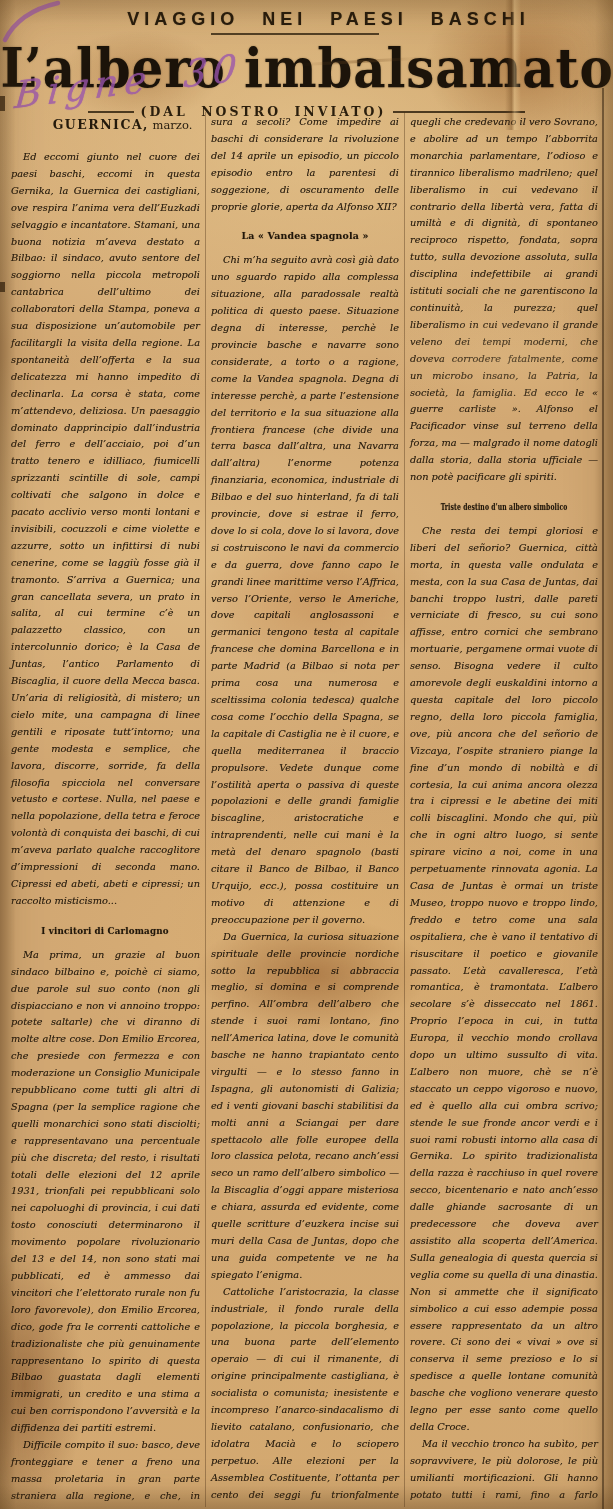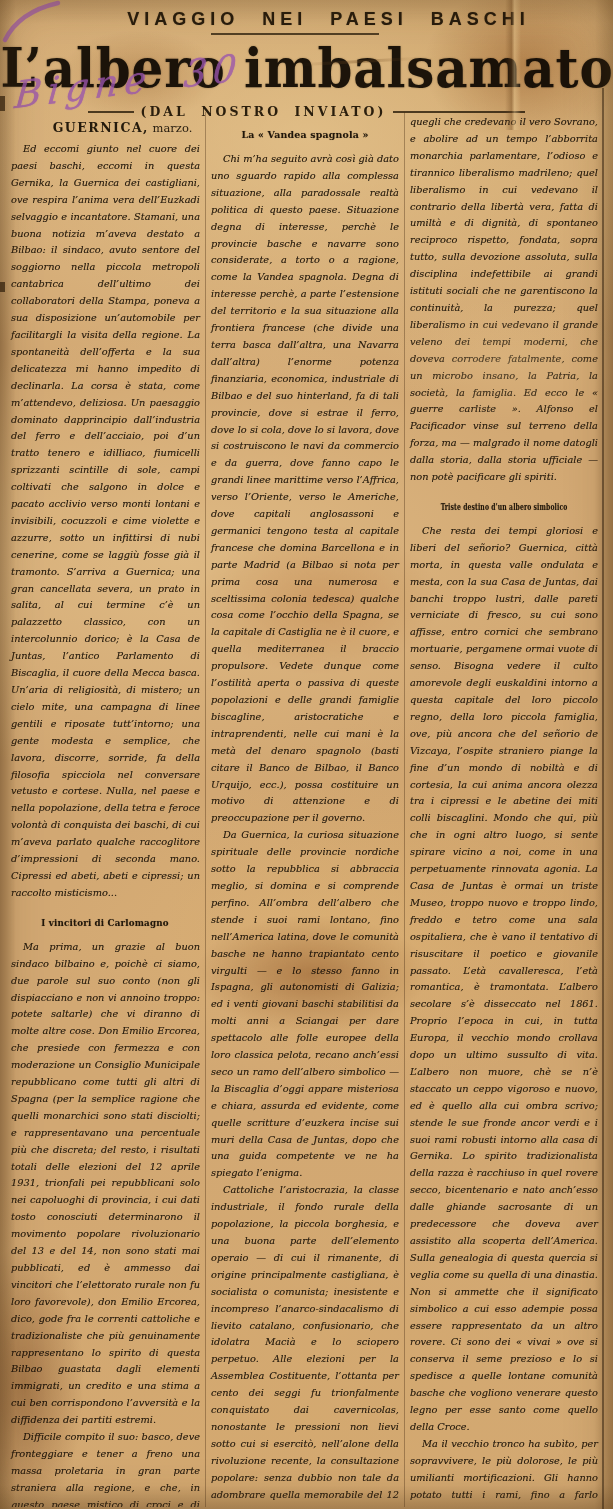--- a/index.html
+++ b/index.html
@@ -51,21 +51,21 @@
     text-shadow: 0 0 1px currentColor;
   }
   .pen-stroke { position: absolute; left: 0; top: 0; z-index: 5; pointer-events: none; }
   
   .columns {
     position: absolute; left: 6px; right: 10px; top: 112px; bottom: 2px;
     display: flex; z-index: 2;
   }
   .column { width: 33.333%; padding: 2px 5px 0; box-sizing: border-box; overflow: hidden; }
   .column + .column { border-left: 1px solid rgba(70,45,18,.38); }
-  .dateline { text-align: center; padding-left: 34px; line-height: 26px; margin-bottom: 0; white-space: nowrap; }
+  .dateline { text-align: center; padding-left: 34px; line-height: 20px; margin-bottom: 14px; white-space: nowrap; }
   .dateline .place { font-weight: bold; font-size: 12.5px; letter-spacing: 1.5px; color: #241a0c; }
   .dateline .date { font-size: 11.5px; color: #2b2011; }
   p.body {
     margin: 0; font-style: italic; font-size: 9.8px; line-height: 16.9px;
     text-align: justify; text-indent: 12px; color: #2d2112;
     text-shadow: 0 0 .5px rgba(45,33,18,.5);
   }
   p.body.noindent { text-indent: 0; }
   h2.subhead { position: relative; height: 19px; margin: 11px 0 7px; font-size: 10px; font-weight: bold; color: #20160a; }
   h2.subhead .fit { line-height: 19px; letter-spacing: .2px; text-shadow: 0 0 1px rgba(32,22,10,.35); }
@@ -121,20 +121,21 @@
       <div class="column">
         <div class="dateline"><span class="place">GUERNICA,</span><span class="date"> marzo.</span></div>
         <p class="body">Ed eccomi giunto nel cuore dei paesi baschi, eccomi in questa Gernika, la Guernica dei castigliani, ove respira l’anima vera dell’Euzkadi selvaggio e incantatore. Stamani, una buona notizia m’aveva destato a Bilbao: il sindaco, avuto sentore del soggiorno nella piccola metropoli cantabrica dell’ultimo dei collaboratori della Stampa, poneva a sua disposizione un’automobile per facilitargli la visita della regione. La spontaneità dell’offerta e la sua delicatezza mi hanno impedito di declinarla. La corsa è stata, come m’attendevo, deliziosa. Un paesaggio dominato dapprincipio dall’industria del ferro e dell’acciaio, poi d’un tratto tenero e idilliaco, fiumicelli sprizzanti scintille di sole, campi coltivati che salgono in dolce e pacato acclivio verso monti lontani e invisibili, cocuzzoli e cime violette e azzurre, sotto un infittirsi di nubi cenerine, come se laggiù fosse già il tramonto. S’arriva a Guernica; una gran cancellata severa, un prato in salita, al cui termine c’è un palazzetto classico, con un intercolunnio dorico; è la Casa de Juntas, l’antico Parlamento di Biscaglia, il cuore della Mecca basca. Un’aria di religiosità, di mistero; un cielo mite, una campagna di linee gentili e riposate tutt’intorno; una gente modesta e semplice, che lavora, discorre, sorride, fa della filosofia spicciola nel conversare vetusto e cortese. Nulla, nel paese e nella popolazione, della tetra e feroce volontà di conquista dei baschi, di cui m’aveva parlato qualche raccoglitore d’impressioni di seconda mano. Cipressi ed abeti, abeti e cipressi; un raccolto misticismo...</p>
         <h2 class="subhead">
           <span class="fit" style="transform: translateX(-50%) scaleX(0.871);">I vincitori di Carlomagno</span>
         </h2>
         <p class="body">Ma prima, un grazie al buon sindaco bilbaino e, poichè ci siamo, due parole sul suo conto (non gli dispiacciano e non vi annoino troppo: potete saltarle) che vi diranno di molte altre cose. Don Emilio Ercorea, che presiede con fermezza e con moderazione un Consiglio Municipale repubblicano come tutti gli altri di Spagna (per la semplice ragione che quelli monarchici sono stati disciolti; e rappresentavano una percentuale più che discreta; del resto, i risultati totali delle elezioni del 12 aprile 1931, trionfali pei repubblicani solo nei capoluoghi di provincia, i cui dati tosto conosciuti determinarono il movimento popolare rivoluzionario del 13 e del 14, non sono stati mai pubblicati, ed è ammesso dai vincitori che l’elettorato rurale non fu loro favorevole), don Emilio Ercorea, dico, gode fra le correnti cattoliche e tradizionaliste che più genuinamente rappresentano lo spirito di questa Bilbao guastata dagli elementi immigrati, un credito e una stima a cui ben corrispondono l’avversità e la diffidenza dei partiti estremi.</p>
         <p class="body">Difficile compito il suo: basco, deve fronteggiare e tener a freno una massa proletaria in gran parte straniera alla regione, e che, in questo paese mistico di croci e di santuari, ha potuto sostenere fino a pochi mesi fa un quotidiano comunista, unico in tutta la Spagna; basco, deve lottare contro le più essenziali rivendicazioni basche, perchè patrocinate dalla borghesia tradizionalista, perchè sostenute con ardore dalla grande anima popolare cattolica! La Repubblica, come la monarchia liberale, come la democrazia francese, è accentratrice, è unitaria. I baschi hanno per essa il torto di contare dieci secoli di vita autonoma, libera, patriarcale e religiosa, all’ombra di questo grande albero di Guernica, dove — come Luigi IX sotto la quercia famosa — i signori di Biscaglia venivano a giurare e a dettare leggi davanti ai rappresentanti di tutte le piccole circoscrizioni, le merindades basche e navarre. Ma come dimenticarlo? Questo paese, che fu l’ultimo e vittorioso bastione della civiltà cattolica quando la fiamma islamica avvolgeva i Pirenei e minacciava l’Europa, quando il moro Abderame, vicerè di Spagna, già invadeva il Périgord e il Poitou; questo paese, che lottò quattro secoli cogli Arabi al sud e li scacciò, che debellò i Visigoti al nord, che vinse Carlomagno all’entrata del territorio, a Roncisvalle (il sinistro vallone, ove morì per loro mano Rolando è a pochi passi di qui, e ancor vi aleggiano gli echi della dolce Canzone medievale) questo paese mantenne verso la Spagna per più di mille anni un’indipendenza effettiva, che solo l’avvento di Alfonso XII, nel 1875, ha soggiogato colla forza delle armi dopo lotte cruente ed eroiche — le guerre carliste. Fino allora, i re di Spagna, per regnare di fatto su queste terre, dovevano esservi proclamati señores de Vizcaya, dovevano incoronarvisi una seconda volta. La Biscaglia era una sorta di Stato a parte, con le sue leggi e i suoi fueros. Come dimenticarlo, dopo nemmeno sessant’anni, qui ove spira l’eternità, ove il tempo si mi-</p>
       </div>
       <div class="column">
+        <p class="body noindent">sura a secoli? Come impedire ai baschi di considerare la rivoluzione del 14 aprile un episodio, un piccolo episodio entro la parentesi di soggezione, di oscuramento delle proprie glorie, aperta da Alfonso XII?</p>
         <h2 class="subhead">
           <span class="fit" style="transform: translateX(-50%) scaleX(0.94);">La « Vandea spagnola »</span>
         </h2>
         <p class="body">Chi m’ha seguito avrà così già dato uno sguardo rapido alla complessa situazione, alla paradossale realtà politica di questo paese. Situazione degna di interesse, perchè le provincie basche e navarre sono considerate, a torto o a ragione, come la Vandea spagnola. Degna di interesse perchè, a parte l’estensione del territorio e la sua situazione alla frontiera francese (che divide una terra basca dall’altra, una Navarra dall’altra) l’enorme potenza finanziaria, economica, industriale di Bilbao e del suo hinterland, fa di tali provincie, dove si estrae il ferro, dove lo si cola, dove lo si lavora, dove si costruiscono le navi da commercio e da guerra, dove fanno capo le grandi linee marittime verso l’Affrica, verso l’Oriente, verso le Americhe, dove capitali anglosassoni e germanici tengono testa al capitale francese che domina Barcellona e in parte Madrid (a Bilbao si nota per prima cosa una numerosa e sceltissima colonia tedesca) qualche cosa come l’occhio della Spagna, se la capitale di Castiglia ne è il cuore, e quella mediterranea il braccio propulsore. Vedete dunque come l’ostilità aperta o passiva di queste popolazioni e delle grandi famiglie biscagline, aristocratiche e intraprendenti, nelle cui mani è la metà del denaro spagnolo (basti citare il Banco de Bilbao, il Banco Urquijo, ecc.), possa costituire un motivo di attenzione e di preoccupazione per il governo.</p>
         <p class="body">Da Guernica, la curiosa situazione spirituale delle provincie nordiche sotto la repubblica si abbraccia meglio, si domina e si comprende perfino. All’ombra dell’albero che stende i suoi rami lontano, fino nell’America latina, dove le comunità basche ne hanno trapiantato cento virgulti — e lo stesso fanno in Ispagna, gli autonomisti di Galizia; ed i venti giovani baschi stabilitisi da molti anni a Sciangai per dare spettacolo alle folle europee della loro classica pelota, recano anch’essi seco un ramo dell’albero simbolico — la Biscaglia d’oggi appare misteriosa e chiara, assurda ed evidente, come quelle scritture d’euzkera incise sui muri della Casa de Juntas, dopo che una guida competente ve ne ha spiegato l’enigma.</p>
         <p class="body">Cattoliche l’aristocrazia, la classe industriale, il fondo rurale della popolazione, la piccola borghesia, e una buona parte dell’elemento operaio — di cui il rimanente, di origine principalmente castigliana, è socialista o comunista; inesistente e incompreso l’anarco-sindacalismo di lievito catalano, confusionario, che idolatra Macià e lo sciopero perpetuo. Alle elezioni per la Assemblea Costituente, l’ottanta per cento dei seggi fu trionfalmente conquistato dai cavernicolas, nonostante le pressioni non lievi sotto cui si esercitò, nell’alone della rivoluzione recente, la consultazione popolare: senza dubbio non tale da adombrare quella memorabile del 12 aprile, « la più sincera — a detta dei repubblicani — che la Spagna abbia avuto mai » — ed era indetta dalla Monarchia in pericolo!</p>
       </div>
       <div class="column">
         <p class="body noindent">quegli che credevano il vero Sovrano, e abolire ad un tempo l’abborrita monarchia parlamentare, l’odioso e tirannico liberalismo madrileno; quel liberalismo in cui vedevano il contrario della libertà vera, fatta di umiltà e di dignità, di spontaneo reciproco rispetto, fondata, sopra tutto, sulla devozione assoluta, sulla disciplina indefettibile ai grandi istituti sociali che ne garentiscono la continuità, la purezza; quel liberalismo in cui vedevano il grande veleno dei tempi moderni, che doveva corrodere fatalmente, come un microbo insano, la Patria, la società, la famiglia. Ed ecco le « guerre carliste ». Alfonso el Pacificador vinse sul terreno della forza, ma — malgrado il nome datogli dalla storia, dalla storia ufficiale — non potè pacificare gli spiriti.</p>
         <h2 class="subhead">

